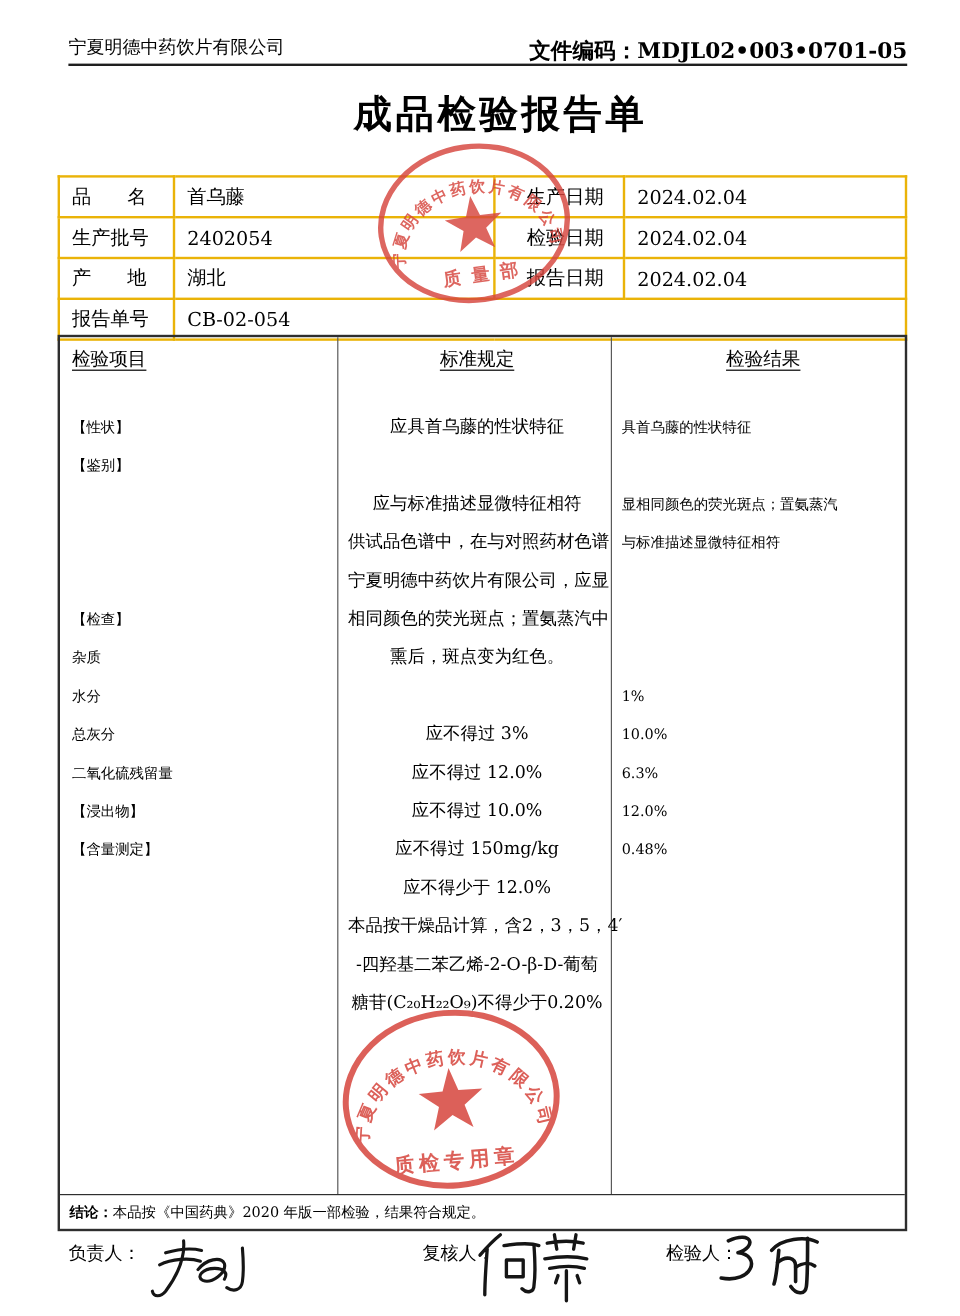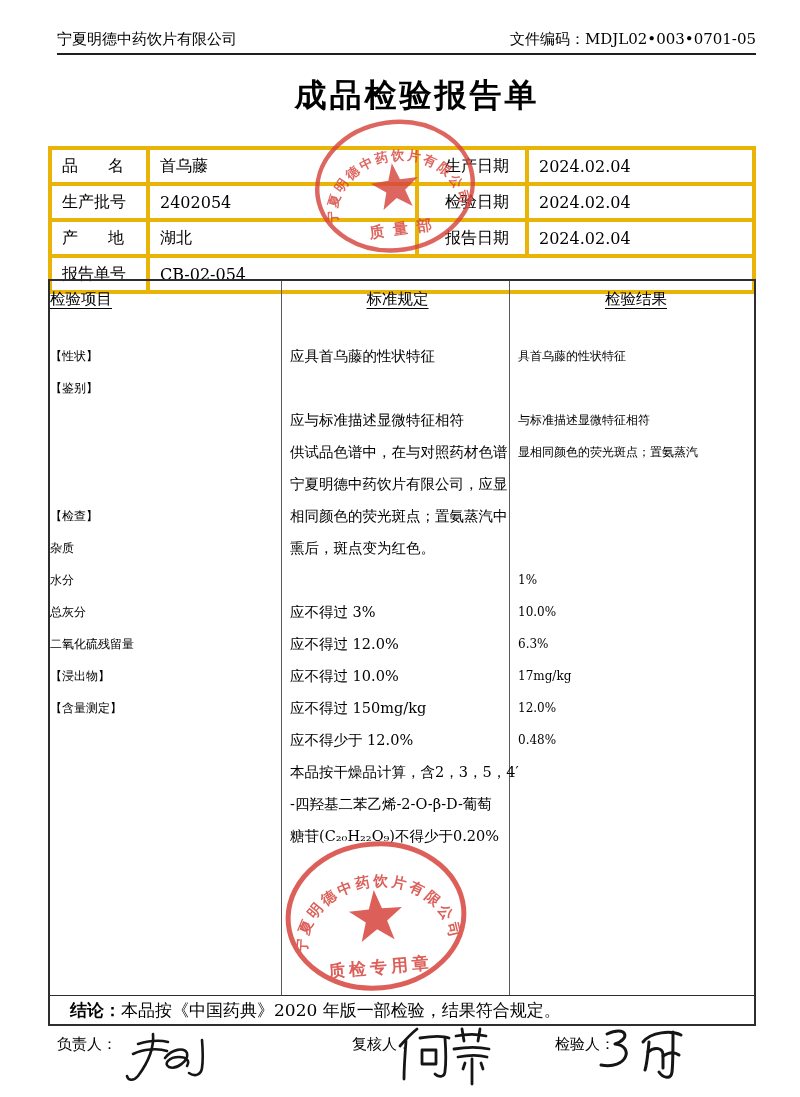--- a/index.html
+++ b/index.html
@@ -8,56 +8,56 @@
     font-family:"DejaVu Serif","Liberation Serif",serif; color:#000;
     overflow:hidden;
   }
   
   .doc-header {
     position:absolute; left:57px; right:44px; top:30px; height:23px;
     border-bottom:2px solid #1f1f1f;
     display:flex; justify-content:space-between; align-items:flex-start;
     font-size:15px;
   }
-  .doc-code { font-size:15px; }
+  .doc-code { font-size:18px;font-weight:bold; }
   
   .title {
     position:absolute; top:74px; left:17px; width:100%;
     text-align:center; font-size:32px; font-weight:bold; letter-spacing:3px;
   }
   
   table.info {
     position:absolute; left:48px; top:146px; width:708px;
     border-collapse:collapse; table-layout:fixed;
   }
   table.info td {
-    border:4px solid #eab308; height:32px; font-size:16px;
+    border:2px solid #eab308; height:32px; font-size:16px;
     padding:0 0 0 10px; white-space:nowrap; overflow:hidden;
   }
   td.c1 { width:84px; }  td.c2 { width:255px; } td.c3 { width:96px;margin-top:16px; }
   .jl { display:inline-block; width:62px; text-align:justify; text-align-last:justify; }
   td.dlabel { text-align:center; padding:0; }
   
   .main-table {
     position:absolute; left:48px; top:279px; width:708px;
     border:2px solid #2e2e2e; box-sizing:border-box; background:transparent;
   }
   .main-grid { display:flex; height:714px; }
   .mcol { box-sizing:border-box; padding-top:5px; }
-  .col1 { width:234px; border-right:1px solid #5a5a5a; }
+  .col1 { width:234px; border-right:1px solid #5a5a5a; padding-left:10px; }
   .col2 { width:228px; border-right:1px solid #5a5a5a; padding-left:8px; padding-right:4px; }
   .col3 { width:246px; padding-left:8px; }
   .mt-header { height:26px; line-height:26px; margin-bottom:28px; font-size:15.5px; }
   .col2 .mt-header, .col3 .mt-header { text-align:center; }
   .mt-header span { text-decoration:underline; text-underline-offset:4px; }
   .mline { height:32px; line-height:32px; font-size:12px; white-space:nowrap; }
-  .col2 .mline { font-size:14.5px; }
+  .col2 .mline { font-size:14.5px;text-align:center; }
   .conclusion-row {
     border-top:1.5px solid #2e2e2e; height:28px; line-height:28px;
-    font-size:17px; padding-left:20px; white-space:nowrap;
+    font-size:12px; padding-left:8px; white-space:nowrap;
   }
   .conclusion-row .clabel { font-weight:bold; }
   
   .sign-area { position:absolute; left:48px; top:1030px; width:720px; height:64px; font-size:15px; }
   .sig-label { position:absolute; top:5px; white-space:nowrap;text-align:right; }
   .lab-resp { left:9px; } .lab-rev { left:304px; } .lab-insp { left:507px; }
   .sig-svg { position:absolute; }
   .sig1 { left:62px;  top:0px; }
   .sig2 { left:342px; top:-4px; }
   .sig3 { left:543px; top:-8px; }
@@ -138,29 +138,28 @@
       <div class="mline">应不得过 150mg/kg</div>
       <div class="mline">应不得少于 12.0%</div>
       <div class="mline">本品按干燥品计算，含2，3，5，4′</div>
       <div class="mline">-四羟基二苯乙烯-2-O-β-D-葡萄</div>
       <div class="mline">糖苷(C₂₀H₂₂O₉)不得少于0.20%</div>
     </div>
     <div class="mcol col3">
       <div class="mt-header"><span>检验结果</span></div>
       <div class="mline">具首乌藤的性状特征</div>
       <div class="mline"></div>
+      <div class="mline">显相同颜色的荧光斑点；置氨蒸汽</div>
       <div class="mline">与标准描述显微特征相符</div>
-      <div class="mline">显相同颜色的荧光斑点；置氨蒸汽</div>
       <div class="mline"></div>
       <div class="mline"></div>
       <div class="mline"></div>
       <div class="mline">1%</div>
       <div class="mline">10.0%</div>
       <div class="mline">6.3%</div>
-      <div class="mline">17mg/kg</div>
       <div class="mline">12.0%</div>
       <div class="mline">0.48%</div>
       <div class="mline"></div>
       <div class="mline"></div>
     </div>
   </div>
   <div class="conclusion-row">
     <span class="clabel">结论：</span><span>本品按《中国药典》2020 年版一部检验，结果符合规定。</span>
   </div>
 </div>

